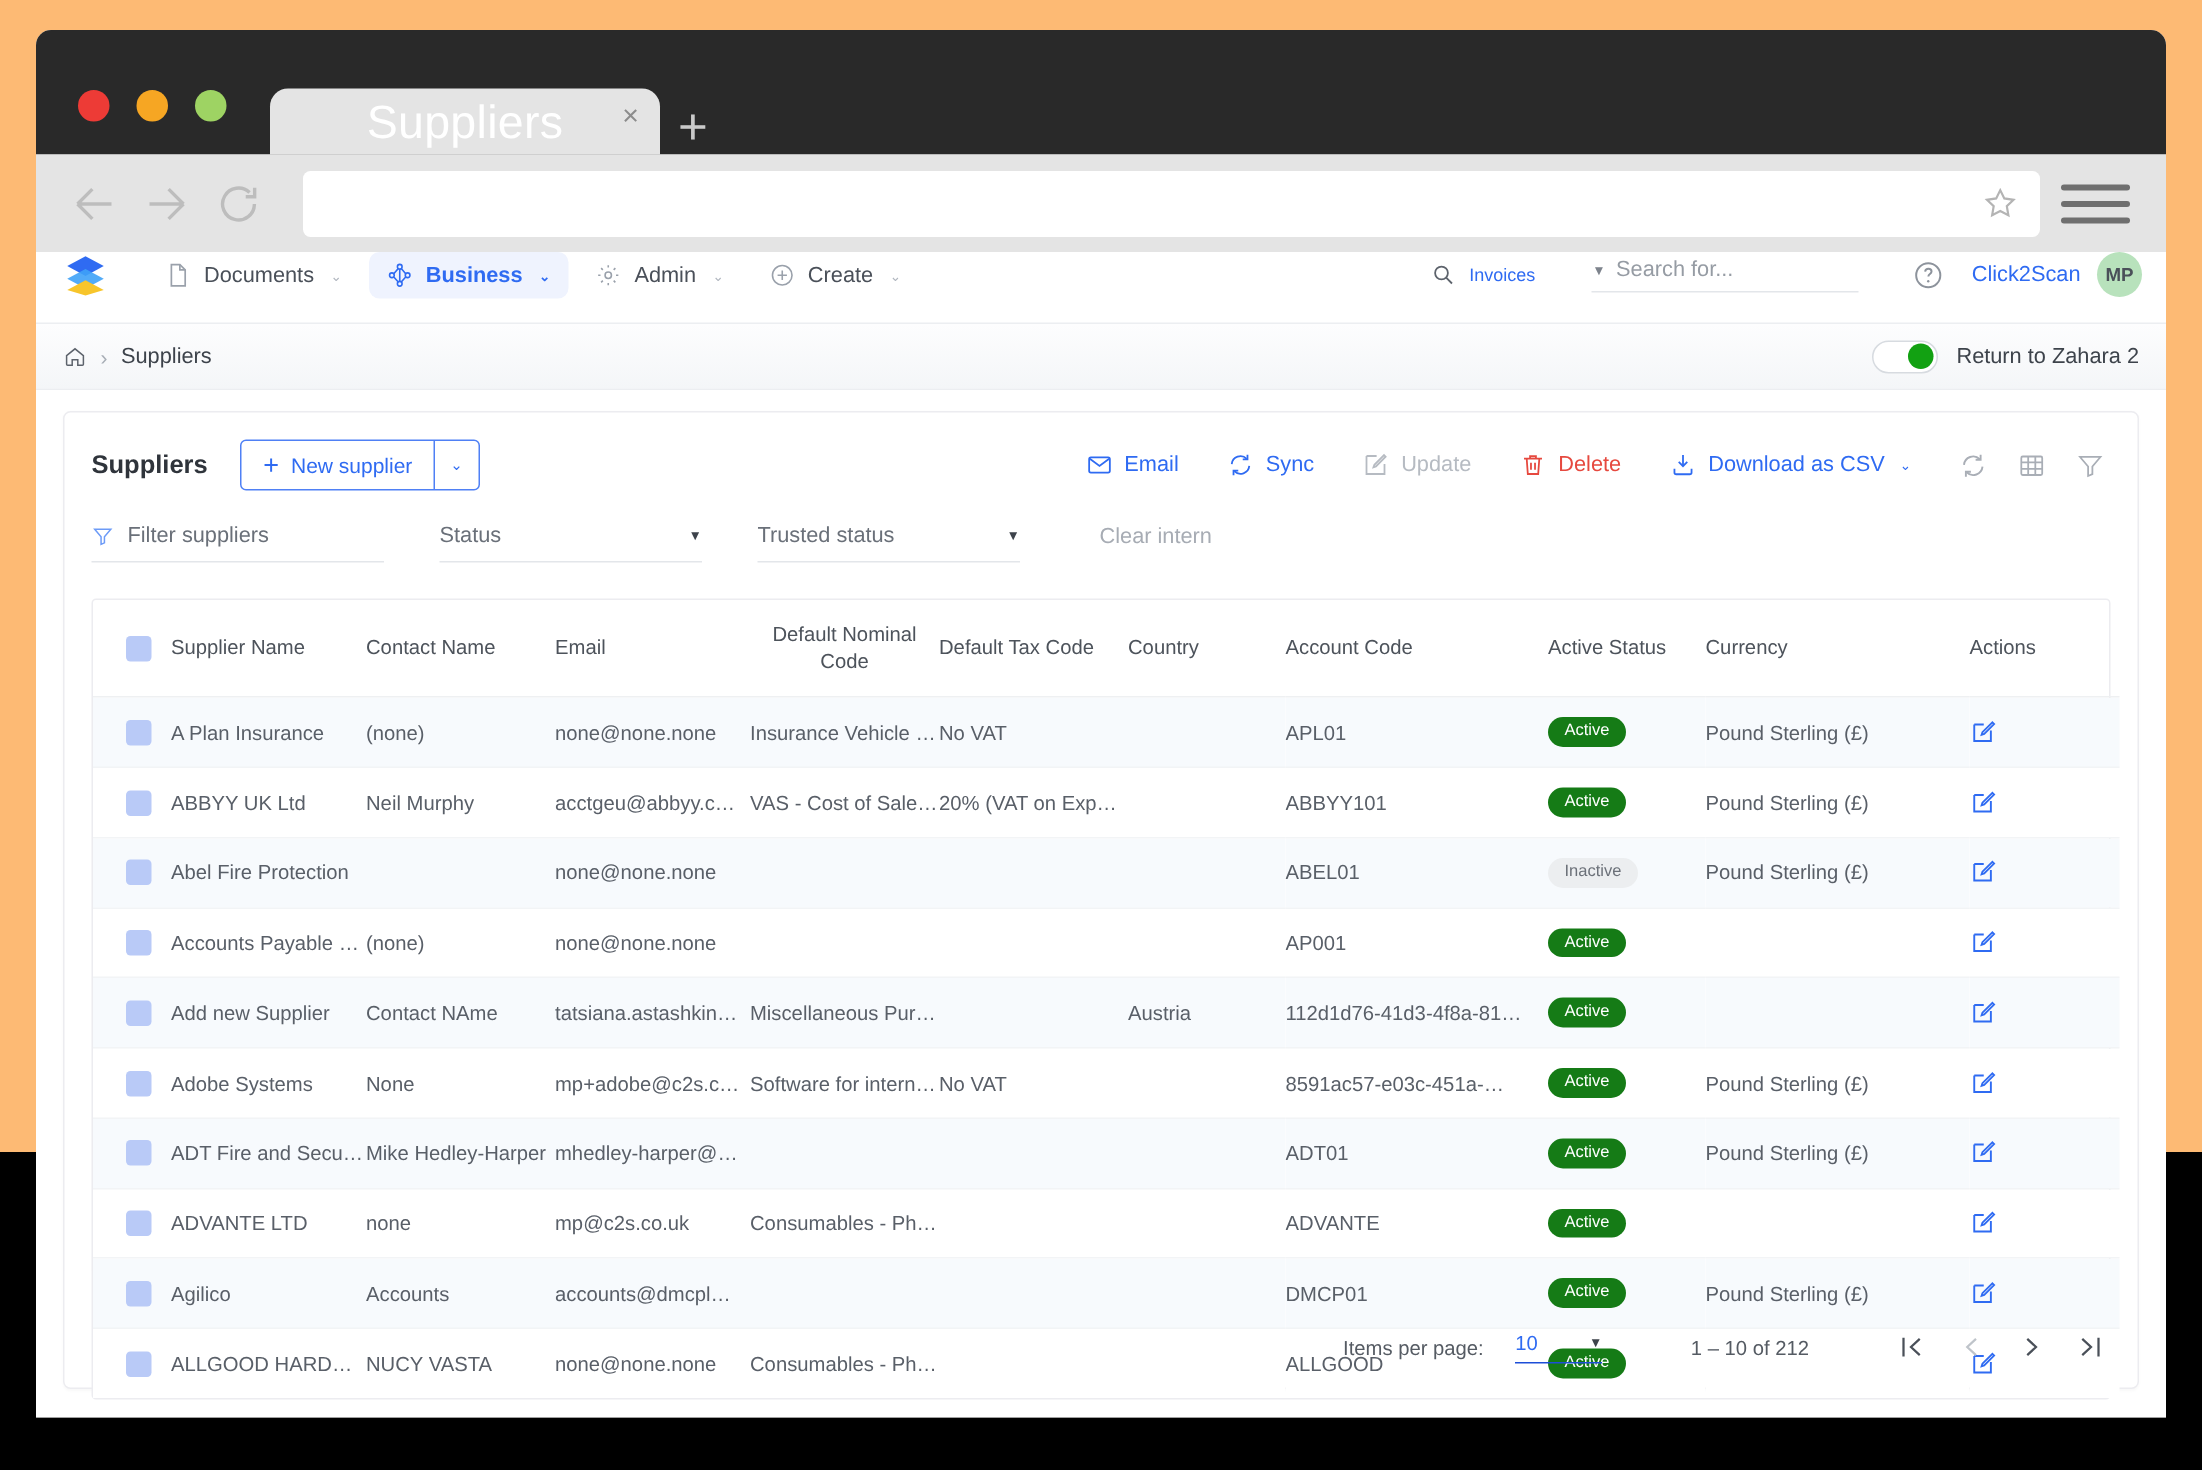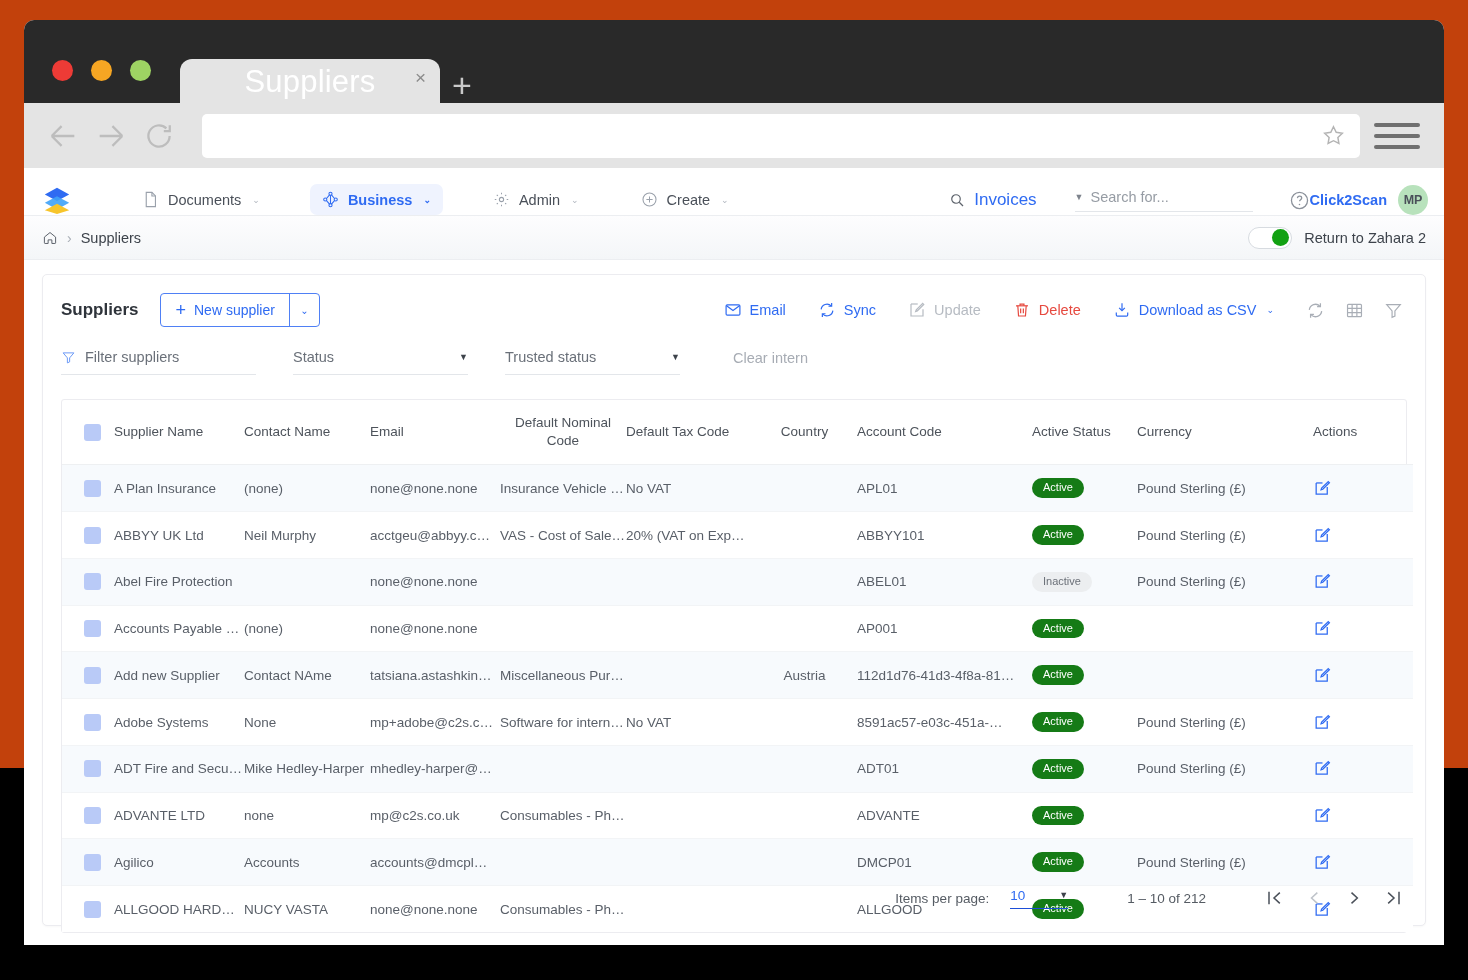--- a/index.html
+++ b/index.html
@@ -2,21 +2,21 @@
 <html><head>
 <meta charset="utf-8">
 <style>
   * { box-sizing: border-box; margin: 0; padding: 0; }
   html, body {
     width: 1468px; height: 980px;
     background: #000000;
     font-family: "Liberation Sans", sans-serif;
     overflow: hidden;
   }
-  .screen { position: relative; width: 1468px; height: 768px; background:#c2410c; }
+  .screen { position: relative; width: 1468px; height: 768px; background:#fdba74; }
 
   
   .window {
     position: absolute; left: 24px; top: 20px;
     width: 1420px; height: 925px;
     background: #ffffff;
     border-radius: 10px 10px 0 0;
     overflow: hidden;
   }
 
@@ -65,49 +65,48 @@
   }
   .star { width: 25px; height: 25px; color: #b4b4b4; }
   .hamburger { width: 46px; margin-right: 24px; display:flex; flex-direction:column; gap:7px; }
   .hamburger span { display:block; height:4px; background:#6f6f6f; border-radius:2px; }
 
   
   .app { background: #ffffff; height: 777px; position: relative; }
 
   
   .appnav {
-    height: 48px; display: flex; align-items: flex-end;
+    height: 48px; display: flex; align-items: flex-start;
     border-bottom: 1px solid #eceef1; padding: 0 16px 0 18px;
     background:#fff;
-    gap:32px;
   }
   .logo { width: 30px; height: 30px; margin-right: 26px; flex: none; }
   .navitem {
     display: flex; align-items: center; gap: 9px;
     padding: 7px 12px; border-radius: 7px;
     font-size: 14.5px; color: #4a5059; margin-right: 6px; white-space: nowrap;
   }
   .navitem .ic { width: 17px; height: 17px; color:#9aa1ab; flex:none; display:block; }
   .navitem .caret { font-size: 9px; color: #b0b6bf; margin-left: 2px; }
   .navitem.active { background: #eff3fe; color: #2f6bf2; font-weight: bold; }
   .navitem.active .ic { color: #2f6bf2; }
   .navitem.active .caret { color: #2f6bf2; }
 
   .nav-right { margin-left: auto; display: flex; align-items: center; gap: 0; }
   .searchwrap { display:flex; align-items:center; gap:9px; }
   .search-ico { width: 16px; height: 16px; color: #5d636c; }
-  .search-scope { font-size: 17px; color: #2f6bf2; }
+  .search-scope { font-size: 12px; color: #2f6bf2; }
   .search-field {
     margin-left: 38px; width: 178px; border-bottom: 1px solid #e3e6ea;
     display: flex; align-items: center; gap: 7px; padding-bottom: 6px;
   }
   .search-field .tri { font-size: 9px; color: #7d838c; }
   .search-field .ph { font-size: 14.5px; color: #969ca4; }
   .help-ico { width: 21px; height: 21px; color:#8d939c; margin-left: 36px; }
-  .brandname { font-size: 14.5px; color: #2f6bf2; font-weight: bold; margin-left: 0; }
+  .brandname { font-size: 14.5px; color: #2f6bf2; font-weight: normal; margin-left: 18px; }
   .avatar {
     width: 30px; height: 30px; border-radius: 50%;
     background: #b8e2bc; color: #4a5059; font-size: 12.5px;
     display: flex; align-items: center; justify-content: center;
     margin-left: 11px; font-weight: bold;
   }
 
   
   .crumbbar {
     height: 44px; display: flex; align-items: center; padding: 0 18px;
@@ -200,21 +199,21 @@
   .cb {
     width: 17px; height: 17px; border-radius: 3px; background: #b9caf7;
     display: inline-block; vertical-align: middle;
   }
   .col-cb { width: 52px; padding-left: 22px !important; }
   .col-name { width: 130px; }
   .col-contact { width: 126px; }
   .col-email { width: 130px; }
   .col-nominal { width: 126px; }
   .col-tax { width: 126px; }
-  .col-country { width: 105px; text-align: center; }
+  .col-country { width: 105px; }
   .col-acct { width: 175px; }
   .col-status { width: 105px; }
   .col-currency { width: 176px; }
   .col-actions { width: 100px; }
 
   .badge {
     display: inline-block; font-size: 11px; color: #ffffff;
     background: #157b16; border-radius: 11px; padding: 3px 11px; line-height: 1.25;
   }
   .badge.inactive { background: #eceef0; color: #6b7078; }

